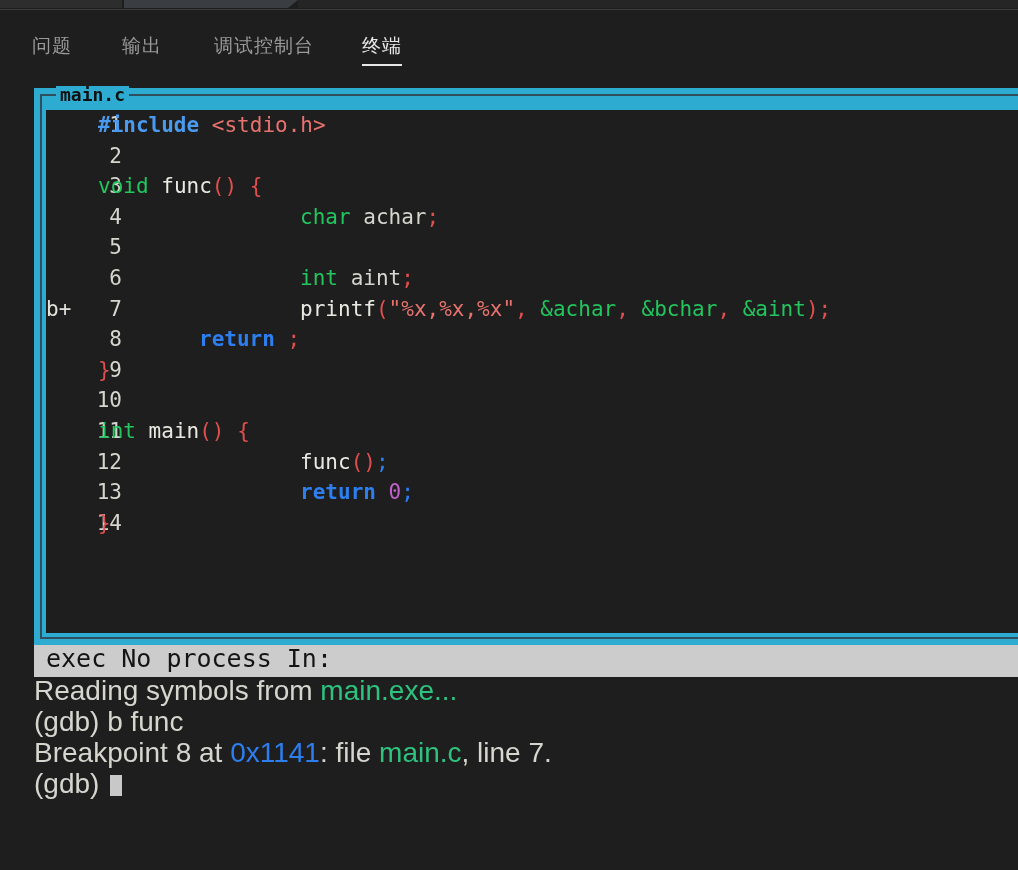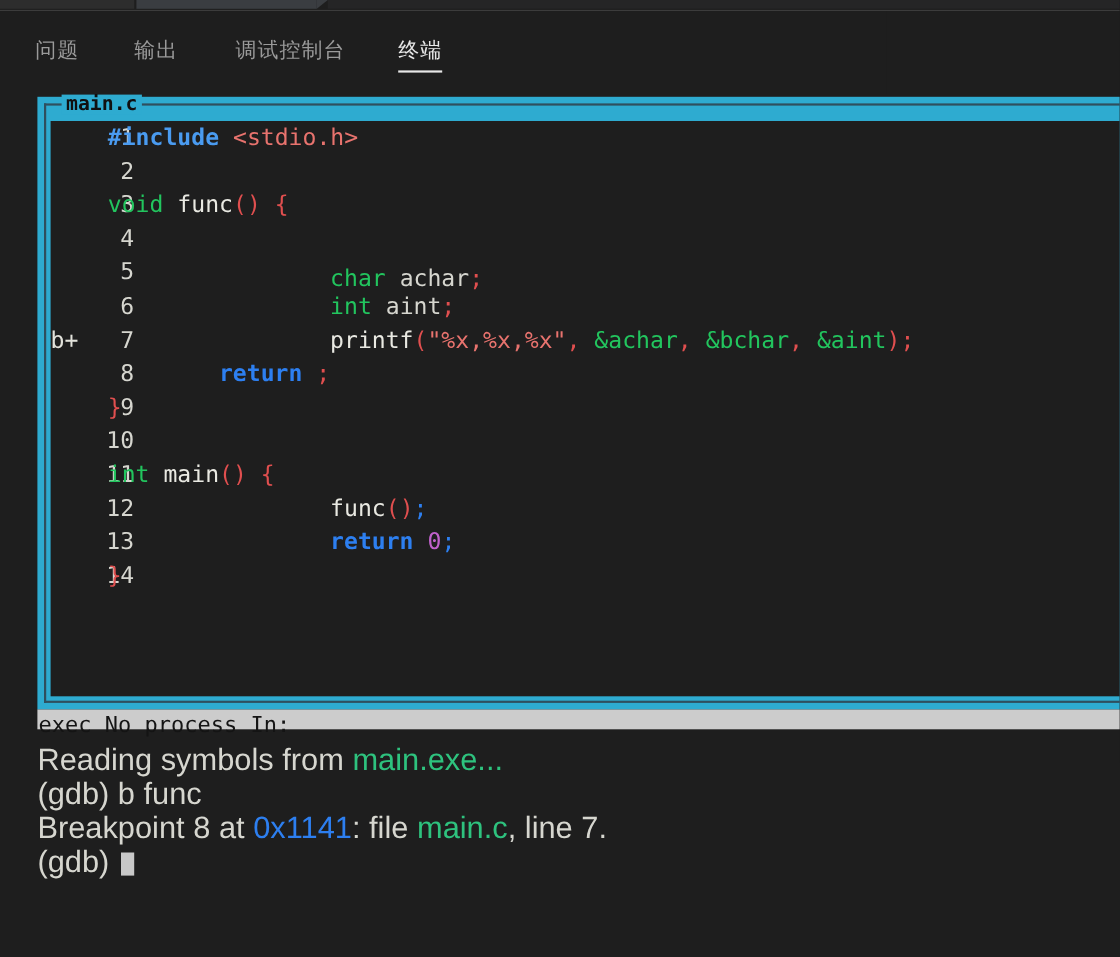--- a/index.html
+++ b/index.html
@@ -111,25 +111,25 @@
   .k-arg {color:#22c55e;}                     
   .k-ret {color:#2d7ff0;font-weight:bold;}    
   .k-semi-b{color:#2d7ff0;}
   .k-num {color:#c061cb;}
   .k-id  {color:#d6d6cf;}
   .k-semi{color:#e04f4f;}
   .k-plain{color:#d6d6cf;}
 
   
   .gdb-status{
-    position:absolute;left:34px;top:645px;width:984px;height:18px;
+    position:absolute;left:34px;top:645px;width:984px;height:32px;
     background:#cccccc;color:#141414;
     font-family:"DejaVu Sans Mono","Liberation Mono",monospace;
-    font-size:20px;line-height:27px;white-space:pre;
-    padding-left:1px;box-sizing:border-box;
+    font-size:25px;line-height:27px;white-space:pre;
+    padding-left:12px;box-sizing:border-box;
   }
 
   
   .gdb-console{
     position:absolute;left:34px;top:675px;width:984px;height:140px;
     font-family:Liberation Sans, sans-serif;
     font-size:28px;
     color:#d6d6cf;
   }
   .gdb-line{height:31px;line-height:31px;white-space:pre;}
@@ -171,21 +171,21 @@
     </div>
   </div>
 
   <div class="tui">
     <div class="tui-inner-frame"></div>
     <div class="tui-title">main.c</div>
     <div class="tui-code" id="tui-code">
         <div class="codeline"><span class="mark"></span><span class="lno">1</span><span class="src" style="left: 52px;"><span class="k-pre">#include</span><span class="k-plain"> </span><span class="k-hdr">&lt;stdio.h&gt;</span></span></div>
         <div class="codeline"><span class="mark"></span><span class="lno">2</span><span class="src" style="left: 52px;"></span></div>
         <div class="codeline"><span class="mark"></span><span class="lno">3</span><span class="src" style="left: 52px;"><span class="k-type">void</span><span class="k-plain"> </span><span class="k-fn">func</span><span class="k-punc">()</span><span class="k-plain"> </span><span class="k-punc">{</span></span></div>
-        <div class="codeline"><span class="mark"></span><span class="lno">4</span><span class="src" style="left: 254.08px; margin-top: 36px;"><span class="k-type">char</span><span class="k-id"> achar</span><span class="k-semi">;</span></span></div>
+        <div class="codeline"><span class="mark"></span><span class="lno">4</span><span class="src" style="left: 254.08px;"><span class="k-type">char</span><span class="k-id"> achar</span><span class="k-semi">;</span></span></div>
         <div class="codeline"><span class="mark"></span><span class="lno">5</span></div>
         <div class="codeline"><span class="mark"></span><span class="lno">6</span><span class="src" style="left: 254.08px;"><span class="k-type">int</span><span class="k-id"> aint</span><span class="k-semi">;</span></span></div>
         <div class="codeline"><span class="mark">b+</span><span class="lno">7</span><span class="src" style="left: 254.08px;"><span class="k-fn">printf</span><span class="k-punc">(</span><span class="k-str">"%x,%x,%x"</span><span class="k-punc">,</span><span class="k-arg"> &amp;achar</span><span class="k-punc">,</span><span class="k-arg"> &amp;bchar</span><span class="k-punc">,</span><span class="k-arg"> &amp;aint</span><span class="k-punc">)</span><span class="k-semi">;</span></span></div>
         <div class="codeline"><span class="mark"></span><span class="lno">8</span><span class="src" style="left: 153.04px;"><span class="k-ret">return</span><span class="k-plain"> </span><span class="k-semi">;</span></span></div>
         <div class="codeline"><span class="mark"></span><span class="lno">9</span><span class="src" style="left: 52px;"><span class="k-punc">}</span></span></div>
         <div class="codeline"><span class="mark"></span><span class="lno">10</span><span class="src" style="left: 52px;"></span></div>
         <div class="codeline"><span class="mark"></span><span class="lno">11</span><span class="src" style="left: 52px;"><span class="k-type">int</span><span class="k-plain"> </span><span class="k-fn">main</span><span class="k-punc">()</span><span class="k-plain"> </span><span class="k-punc">{</span></span></div>
         <div class="codeline"><span class="mark"></span><span class="lno">12</span><span class="src" style="left: 254.08px;"><span class="k-fn">func</span><span class="k-punc">()</span><span class="k-semi-b">;</span></span></div>
         <div class="codeline"><span class="mark"></span><span class="lno">13</span><span class="src" style="left: 254.08px;"><span class="k-ret">return</span><span class="k-plain"> </span><span class="k-num">0</span><span class="k-semi-b">;</span></span></div>
         <div class="codeline"><span class="mark"></span><span class="lno">14</span><span class="src" style="left: 52px;"><span class="k-punc">}</span></span></div>

